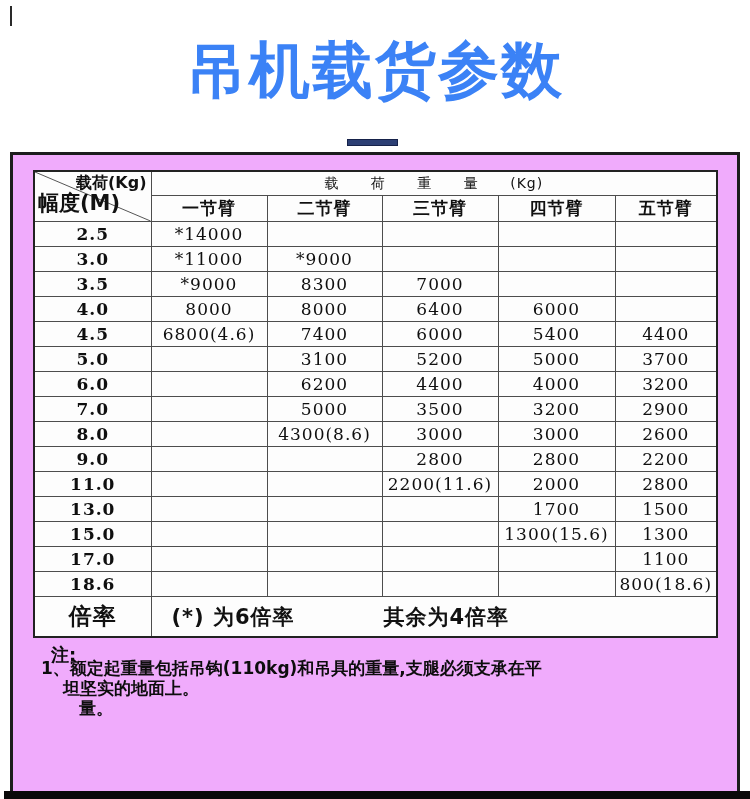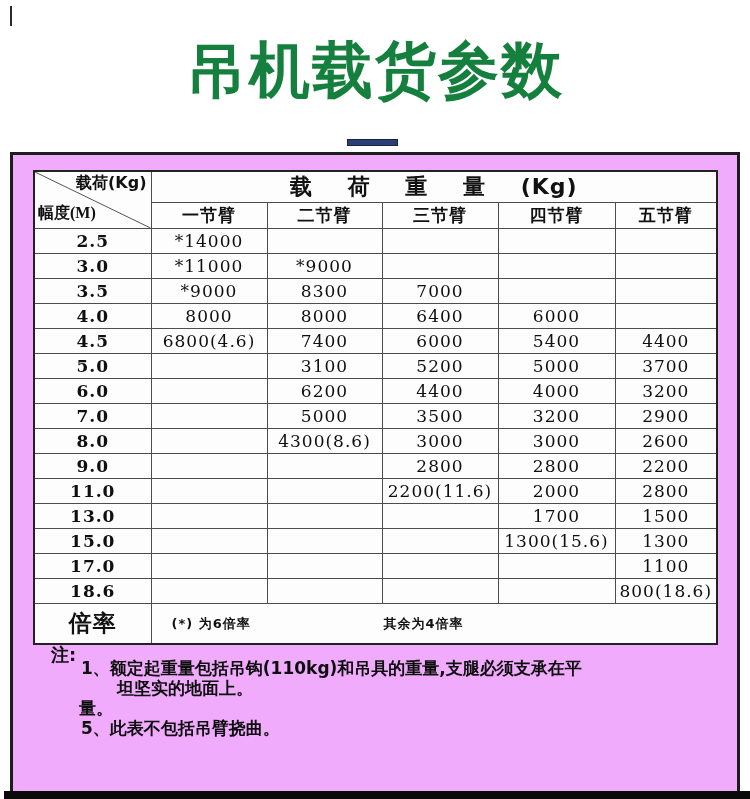--- a/index.html
+++ b/index.html
@@ -6,21 +6,21 @@
   .page {
     position:relative; width:750px; height:799px; background:#ffffff;
     overflow:hidden; font-family:"DejaVu Sans", sans-serif; color:#111;
   }
   .corner-tick {
     position:absolute; left:10px; top:6px; width:2px; height:20px; background:#2a2a2a;
   }
   .main-title {
     position:absolute; top:30px; left:0; right:0; margin:0;
     text-align:center; font-size:61px; font-weight:900; letter-spacing:2px;
-    color:#15803d; font-family:"DejaVu Sans", sans-serif;
+    color:#3b82f6; font-family:"DejaVu Sans", sans-serif;
   }
   .title-dash {
     position:absolute; top:139px; left:347px; width:51px; height:7px;
     background:#2c3f74; border:1px solid #16224a; box-sizing:border-box;
   }
   .outer-box {
     position:absolute; left:10px; top:152px; width:730px; height:647px;
     border:3px solid #1d1d1d; border-bottom:none; box-sizing:border-box;
     background:#f0abfc;
   }
@@ -36,52 +36,52 @@
   table.load-chart th, table.load-chart td {
     border:1px solid #4d4d4d; padding:0; text-align:center; vertical-align:middle;
     overflow:hidden; white-space:nowrap;
   }
   th.corner-cell { position:relative; height:49px; }
   .corner-svg { position:absolute; left:0; top:0; width:100%; height:100%; }
   .corner-top-right {
     position:absolute; top:1px; right:4px; font-size:16px; font-weight:bold;
   }
   .corner-bottom-left {
-    position:absolute; bottom:4px; left:3px; font-size:16px; font-weight:bold;font-family:Liberation Serif, serif;
+    position:absolute; bottom:4px; left:3px; font-size:21px; font-weight:bold;
   }
   th.span-header {
-    height:23px; font-size:22px; font-weight:bold; word-spacing:26px; letter-spacing:1px;
+    height:23px; font-size:14px; font-weight:normal; word-spacing:26px; letter-spacing:1px;
   }
   th.arm-header { height:25px; font-size:17px; font-weight:bold; letter-spacing:1px; }
   td.radius-cell, td.value-cell {
     height:24px; font-size:17px; letter-spacing:1px;
     font-family:"DejaVu Serif", serif; color:#0f0f0f;
   }
   td.radius-cell { font-weight:bold; font-family:"DejaVu Serif", serif; }
   tr.ratio-row td { height:39px; }
   td.ratio-label { font-size:23px; font-weight:bold; letter-spacing:1px; }
   td.ratio-values { position:relative; }
   .ratio-left, .ratio-right {
     position:absolute; top:50%; transform:translateY(-50%);
-    font-size:13px; font-weight:bold; letter-spacing:1px; white-space:nowrap;
+    font-size:21px; font-weight:bold; letter-spacing:1px; white-space:nowrap;
   }
   .ratio-left  { left:20px; }
   .ratio-right { left:232px; }
   
   .notes {
     position:absolute; left:0; top:490px; width:100%;
     font-size:17px; font-weight:600; line-height:20px; color:#0d0d0d;
   }
   .notes-label {
     position:absolute; left:38px; top:0; font-size:18px; font-weight:bold;
   }
   .notes-lines { padding-top:13px; }
   .note-line { white-space:nowrap; }
-  .note-line.indent-num  { margin-left:68px; }
-  .note-line.indent-text { margin-left:104px; }
+  .note-line.indent-num  { margin-left:28px; }
+  .note-line.indent-text { margin-left:50px; }
   .note-line.indent-bare { margin-left:66px; }
 </style>
 </head>
 <body>
 
 <div class="page">
 
   <div class="corner-tick"></div>
 
   <h1 class="main-title">吊机载货参数</h1>
@@ -271,21 +271,20 @@
 
           <div class="note-line indent-num">1、额定起重量包括吊钩(110kg)和吊具的重量,支腿必须支承在平</div>
 
           <div class="note-line indent-text">坦坚实的地面上。</div>
 
 
 
           <div class="note-line indent-bare">量。</div>
 
 
-          <div class="note-line indent-num">5、此表不包括吊臂挠曲。</div>
 
       </div>
     </div>
 
   </div>
 
   <div class="bottom-bar"></div>
 
 </div>
 

